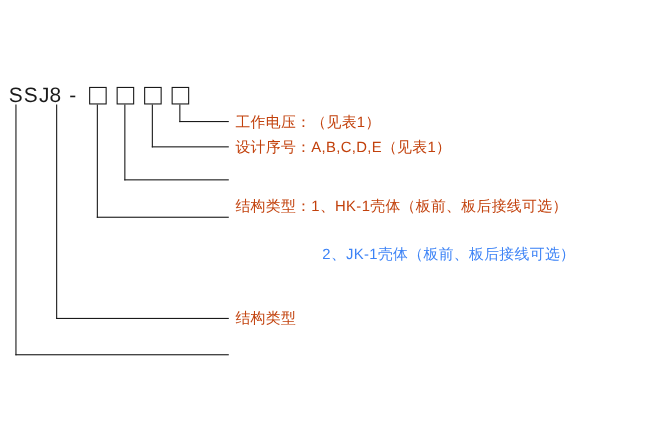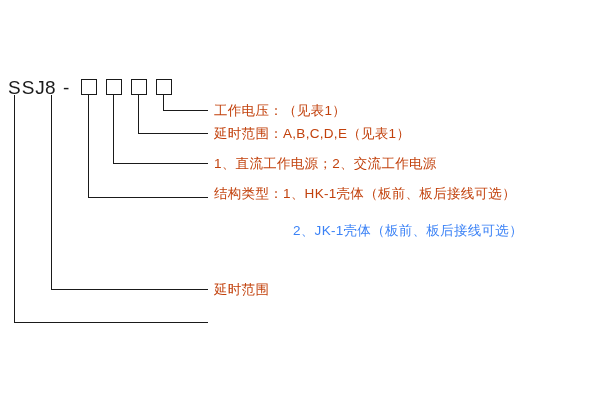--- a/index.html
+++ b/index.html
@@ -87,19 +87,18 @@
   <span class="vline" style="left:88px; top:95px; height:103px;"></span>
   <span class="hline" style="left:88px; top:197px; width:120px;"></span>
 
   <span class="vline" style="left:51px; top:95px; height:195px;"></span>
   <span class="hline" style="left:51px; top:289px; width:157px;"></span>
 
   <span class="vline" style="left:14px; top:95px; height:228px;"></span>
   <span class="hline" style="left:14px; top:322px; width:194px;"></span>
 
   <span class="label" style="left:214px; top:102px;">工作电压：（见表1）</span>
-  <span class="label" style="left:214px; top:125px;">延时范围：A,B,C,D,E（见表1）</span>
-  <span class="label" style="left:214px; top:155px;">1、直流工作电源；2、交流工作电源</span>
-  <span class="label" style="left:214px; top:185px;">结构类型：1、HK-1壳体（板前、板后接线可选）</span>
+  <span class="label" style="left:214px; top:125px;">设计序号：A,B,C,D,E（见表1）</span>
+  <span class="label" style="left:214px; top:179px;">结构类型：1、HK-1壳体（板前、板后接线可选）</span>
   <span class="label-cont" style="left:293px; top:222px;">2、JK-1壳体（板前、板后接线可选）</span>
-  <span class="label" style="left:214px; top:281px;">延时范围</span>
+  <span class="label" style="left:214px; top:281px;">结构类型</span>
 
 </div>
 
 </body></html>

